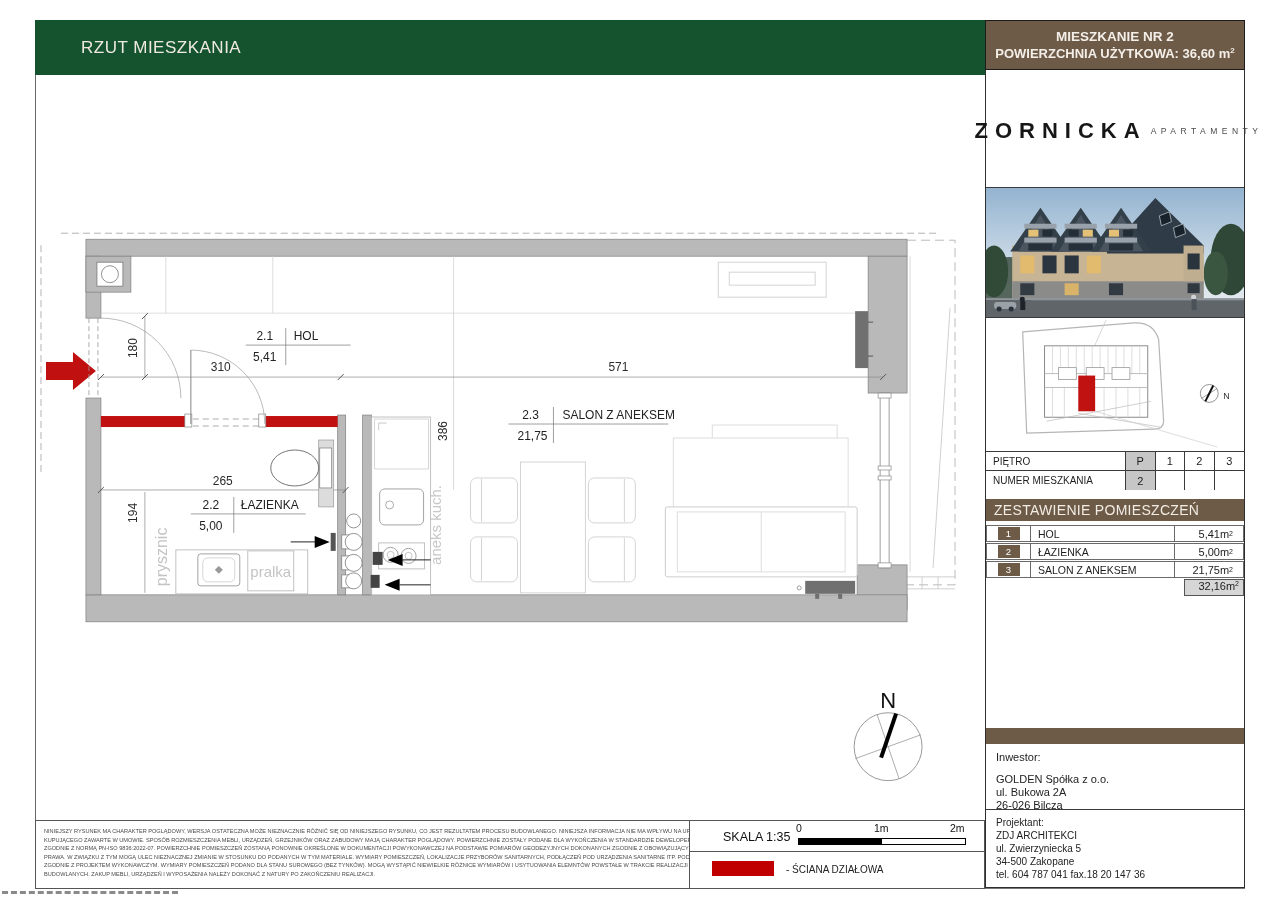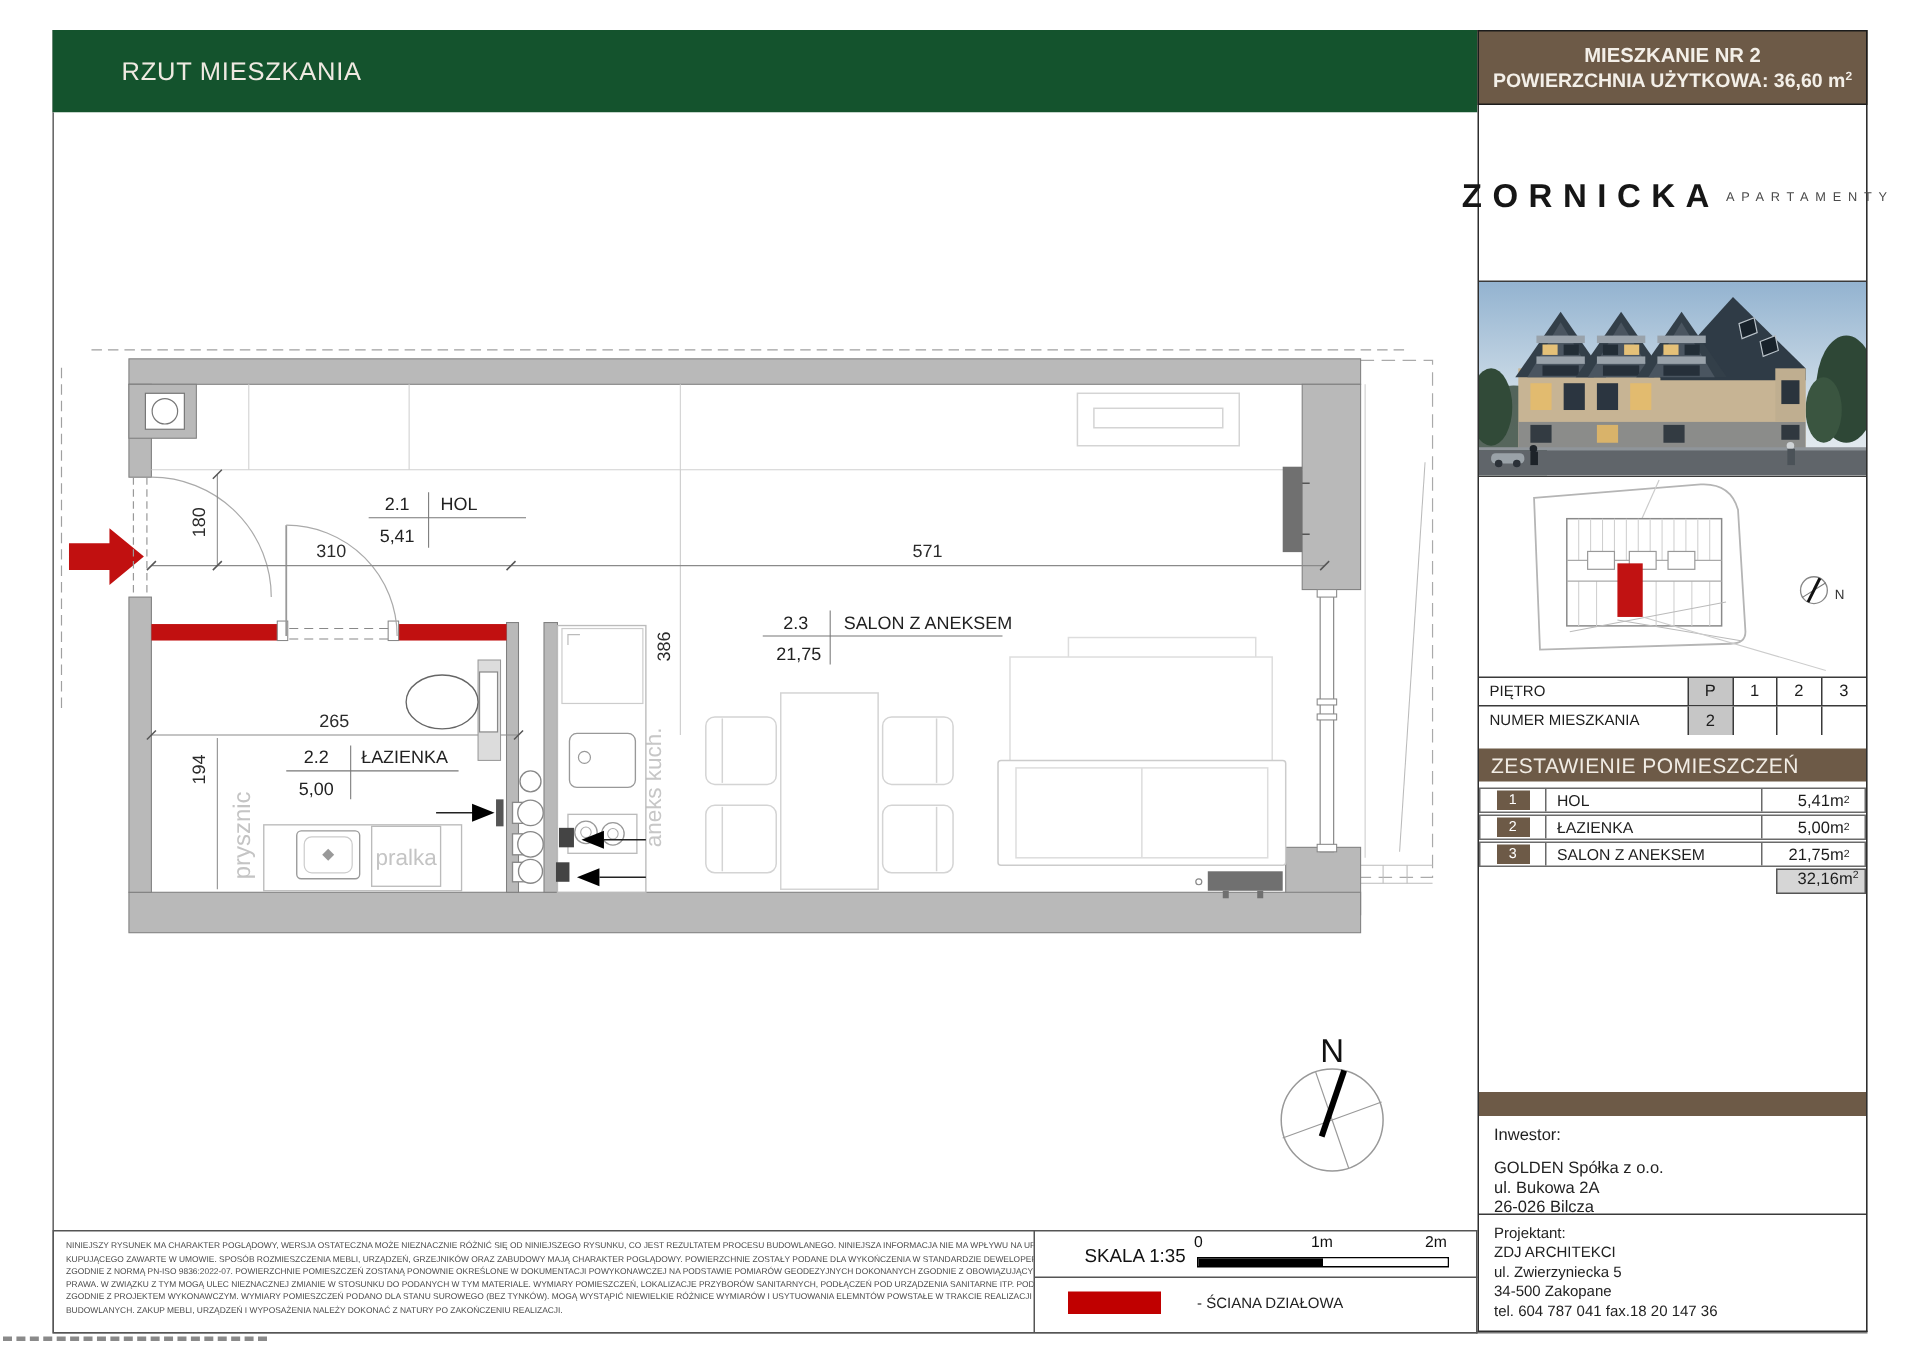--- a/index.html
+++ b/index.html
@@ -81,21 +81,21 @@
     border-left:none;box-sizing:border-box;}
   #scale-label{position:absolute;left:33px;top:9px;font-size:12.5px;color:#111;}
   .tick{position:absolute;top:1px;font-size:10.5px;color:#111;}
   #scale-bar{position:absolute;left:108px;top:17px;width:168px;height:7px;
     border:1px solid #000;box-sizing:border-box;display:flex;}
   #scale-bar .b1{width:50%;background:#000;}
   #scale-bar .b2{width:50%;background:#fff;}
   #legend-box{left:690px;top:852px;width:295px;height:37px;border:1px solid #555;
     border-left:none;border-top:none;box-sizing:border-box;}
   #legend-swatch{position:absolute;left:22px;top:9px;width:62px;height:15px;background:#c00000;}
-  #legend-text{position:absolute;left:108px;top:12px;font-size:10px;color:#222;}
+  #legend-text{position:absolute;left:96px;top:12px;font-size:10px;color:#222;}
   #left-bottom-dashes{left:2px;top:891px;width:176px;height:0;border-top:3px dashed #8a8a8a;}
   #outer-frame{left:35px;top:20px;width:1210px;height:869px;border:1px solid #777;
     box-sizing:border-box;pointer-events:none;}
 </style>
 </head>
 <body>
 
 <div class="abs" id="outer-frame"></div>
 
 <div class="abs" id="title-bar">

